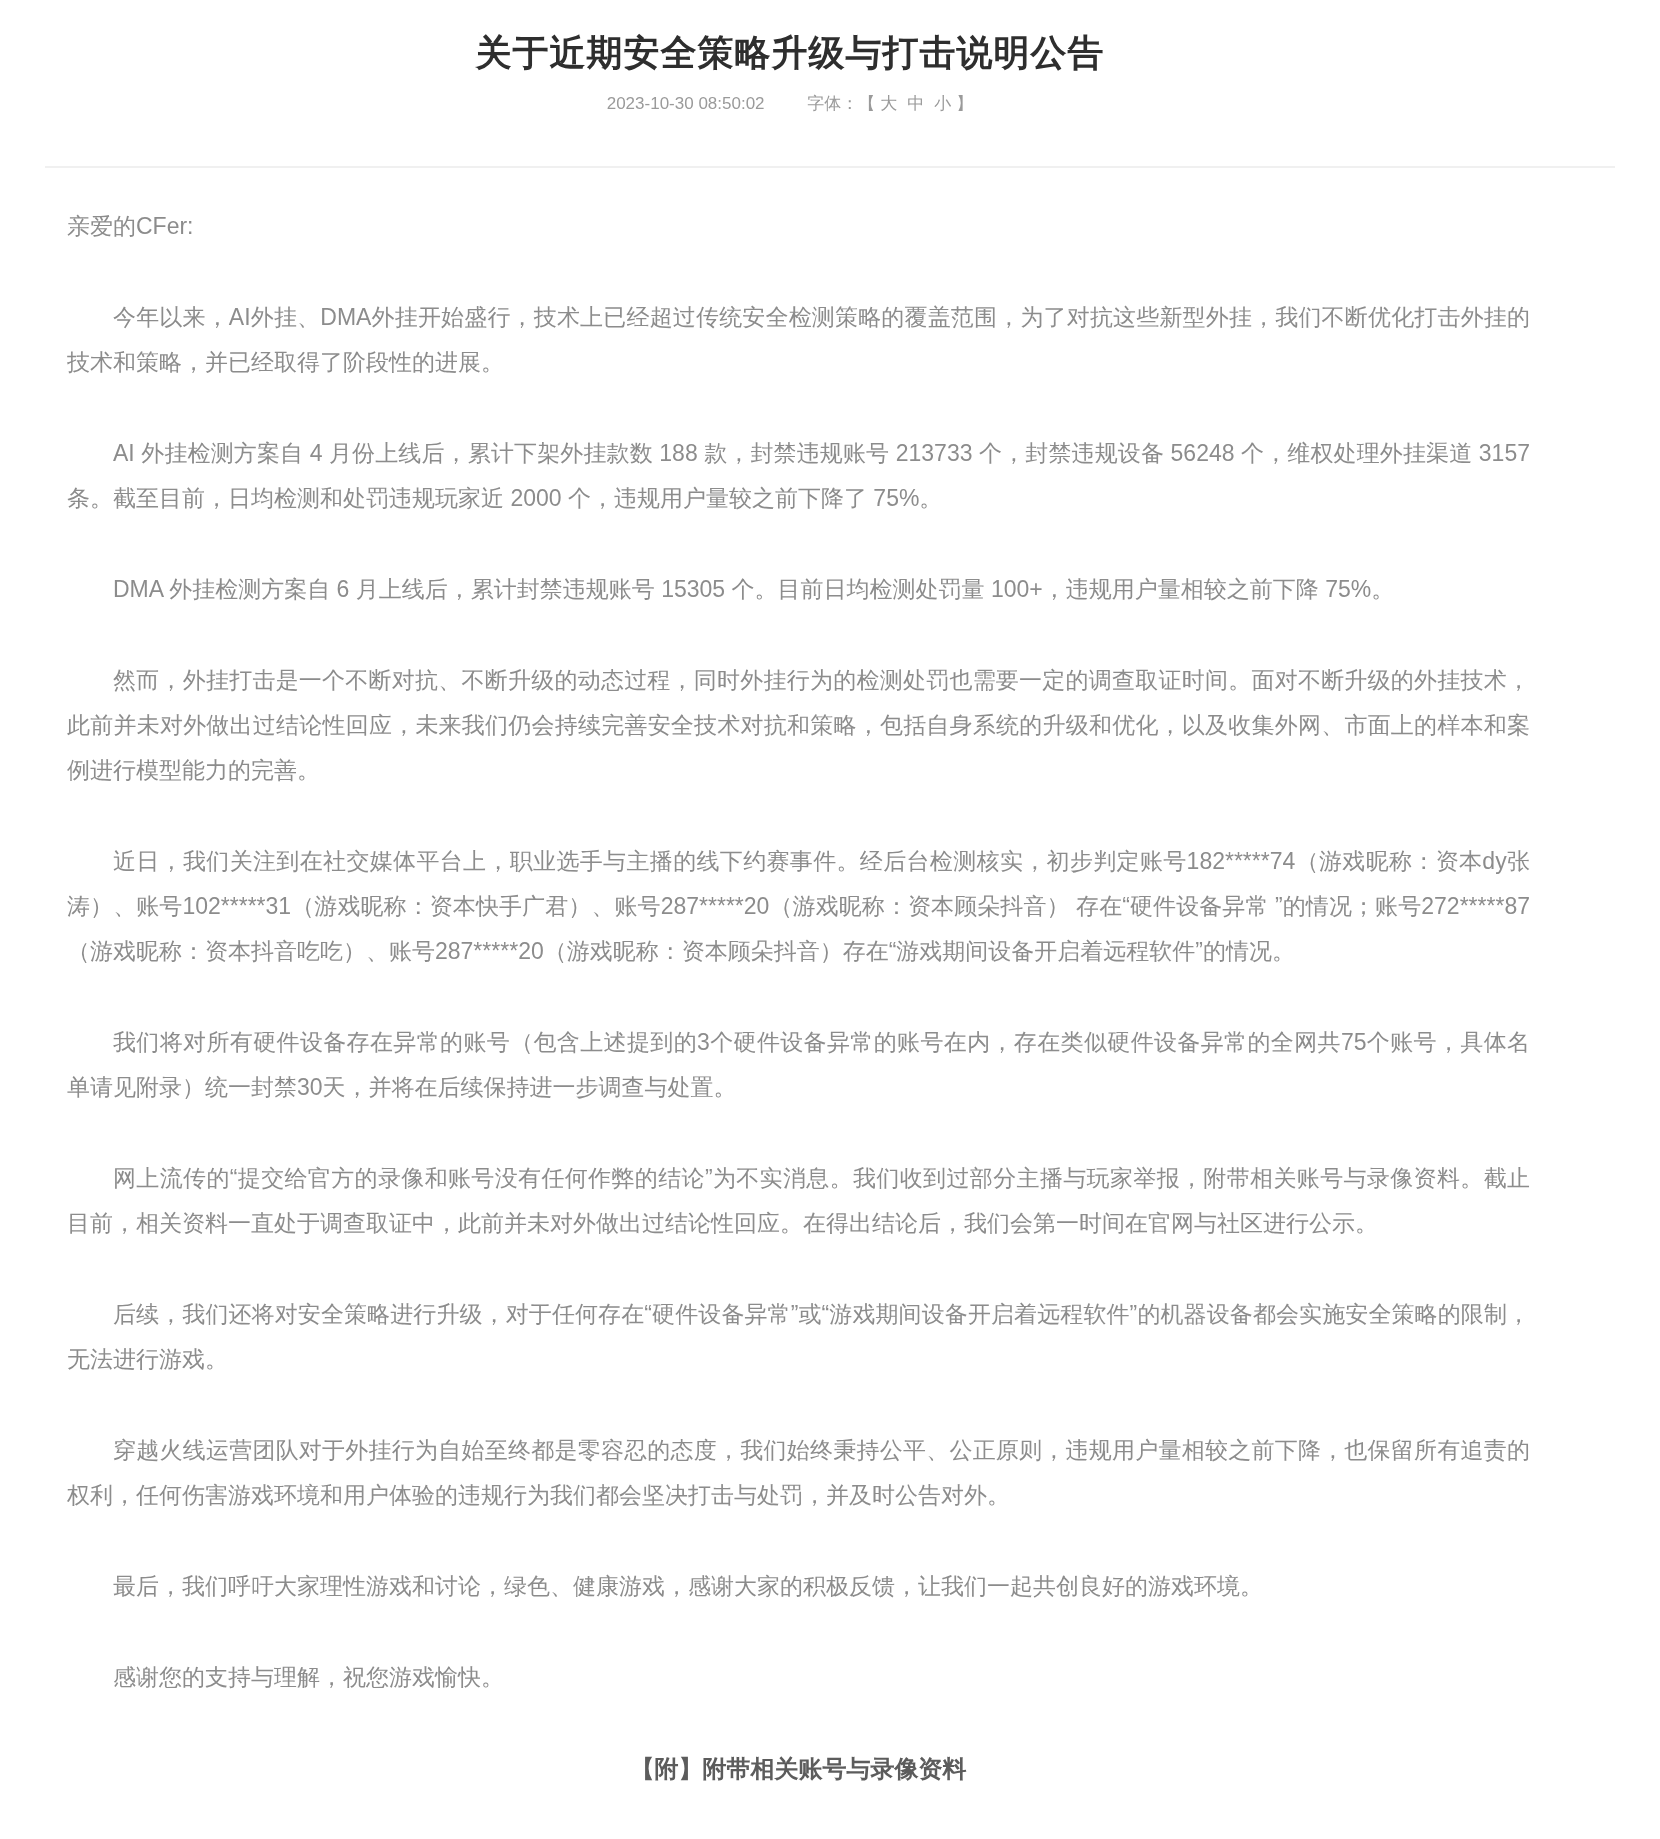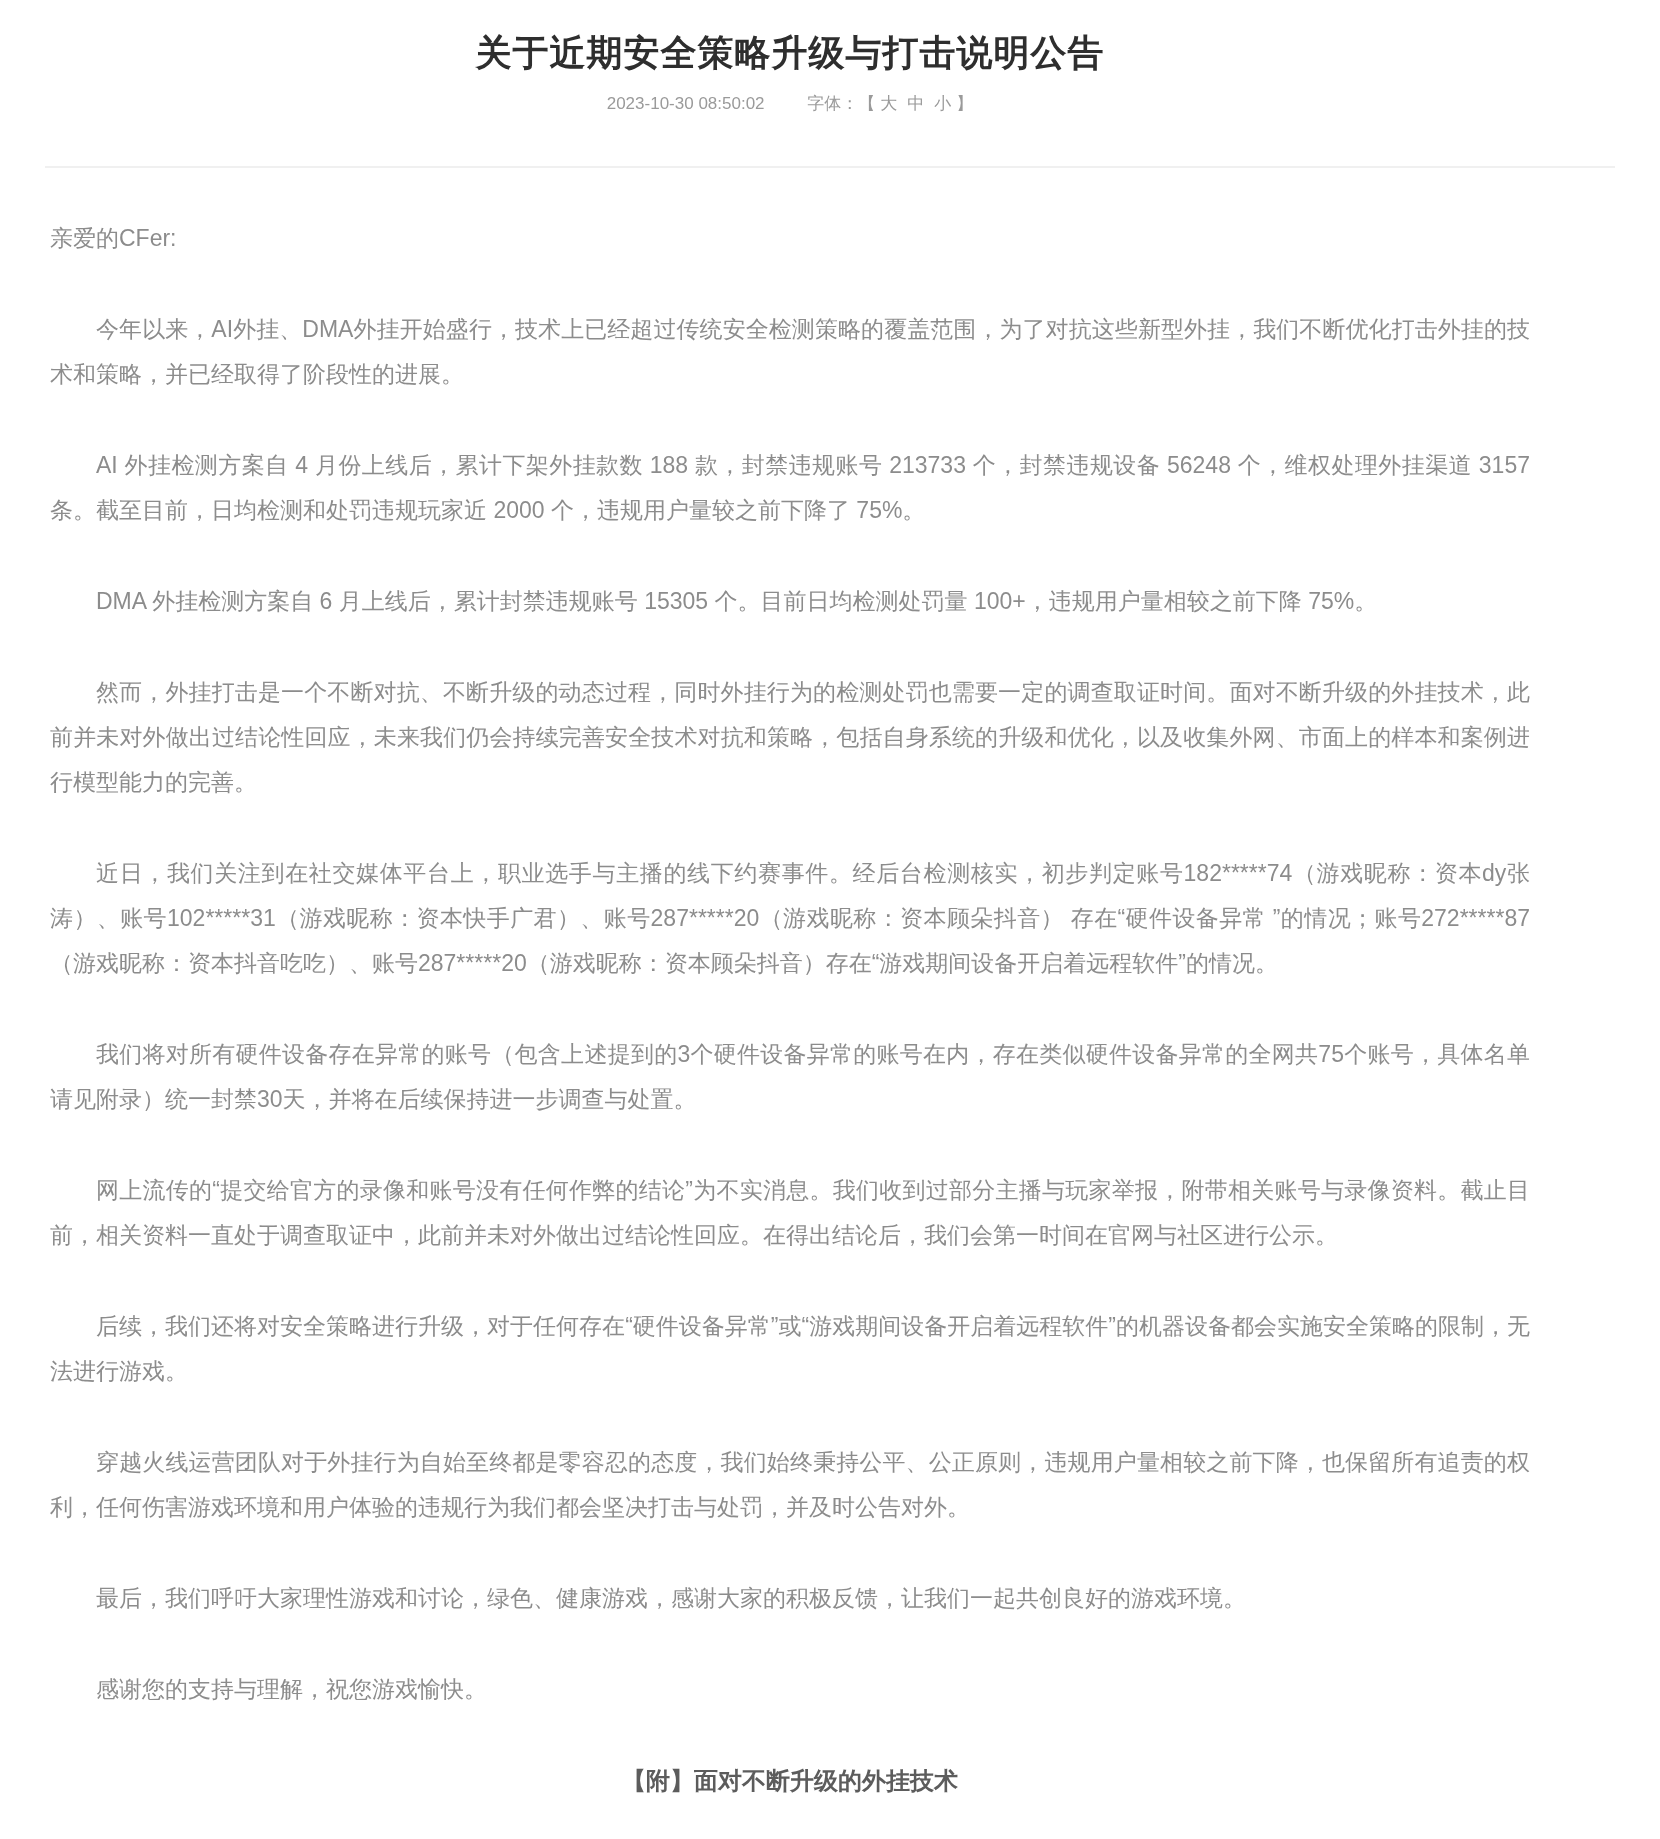--- a/index.html
+++ b/index.html
@@ -47,25 +47,26 @@
     margin: 0 5px;
     cursor: pointer;
   }
   .divider {
     border: none;
     border-top: 2px solid #f0f0f0;
     margin: 50px 45px 0 45px;
     height: 0;
   }
   .article {
-    padding: 48px 130px 0 50px;
+    padding: 36px 130px 0 50px;
     font-size: 23px;
     color: #8c8c8c;
     line-height: 45px;
     text-align: justify;
+    margin-left: 17px;
   }
   .article p {
     margin: 0 0 46px 0;
   }
   .article p.indent {
     text-indent: 2em;
   }
   .appendix-heading {
     margin: 18px 0 0 0;
     text-align: center;
@@ -97,16 +98,16 @@
     <p class="indent">AI 外挂检测方案自 4 月份上线后，累计下架外挂款数 188 款，封禁违规账号 213733 个，封禁违规设备 56248 个，维权处理外挂渠道 3157 条。截至目前，日均检测和处罚违规玩家近 2000 个，违规用户量较之前下降了 75%。</p>
     <p class="indent">DMA 外挂检测方案自 6 月上线后，累计封禁违规账号 15305 个。目前日均检测处罚量 100+，违规用户量相较之前下降 75%。</p>
     <p class="indent">然而，外挂打击是一个不断对抗、不断升级的动态过程，同时外挂行为的检测处罚也需要一定的调查取证时间。面对不断升级的外挂技术，此前并未对外做出过结论性回应，未来我们仍会持续完善安全技术对抗和策略，包括自身系统的升级和优化，以及收集外网、市面上的样本和案例进行模型能力的完善。</p>
     <p class="indent">近日，我们关注到在社交媒体平台上，职业选手与主播的线下约赛事件。经后台检测核实，初步判定账号182*****74（游戏昵称：资本dy张涛）、账号102*****31（游戏昵称：资本快手广君）、账号287*****20（游戏昵称：资本顾朵抖音） 存在“硬件设备异常 ”的情况；账号272*****87（游戏昵称：资本抖音吃吃）、账号287*****20（游戏昵称：资本顾朵抖音）存在“游戏期间设备开启着远程软件”的情况。</p>
     <p class="indent">我们将对所有硬件设备存在异常的账号（包含上述提到的3个硬件设备异常的账号在内，存在类似硬件设备异常的全网共75个账号，具体名单请见附录）统一封禁30天，并将在后续保持进一步调查与处置。</p>
     <p class="indent">网上流传的“提交给官方的录像和账号没有任何作弊的结论”为不实消息。我们收到过部分主播与玩家举报，附带相关账号与录像资料。截止目前，相关资料一直处于调查取证中，此前并未对外做出过结论性回应。在得出结论后，我们会第一时间在官网与社区进行公示。</p>
     <p class="indent">后续，我们还将对安全策略进行升级，对于任何存在“硬件设备异常”或“游戏期间设备开启着远程软件”的机器设备都会实施安全策略的限制，无法进行游戏。</p>
     <p class="indent">穿越火线运营团队对于外挂行为自始至终都是零容忍的态度，我们始终秉持公平、公正原则，违规用户量相较之前下降，也保留所有追责的权利，任何伤害游戏环境和用户体验的违规行为我们都会坚决打击与处罚，并及时公告对外。</p>
     <p class="indent">最后，我们呼吁大家理性游戏和讨论，绿色、健康游戏，感谢大家的积极反馈，让我们一起共创良好的游戏环境。</p>
     <p class="indent">感谢您的支持与理解，祝您游戏愉快。</p>
-    <p class="appendix-heading">【附】面对不断升级的外挂技术</p>
+    <p class="appendix-heading">【附】附带相关账号与录像资料</p>
   </div>
 
 </div>
 
 </body></html>

